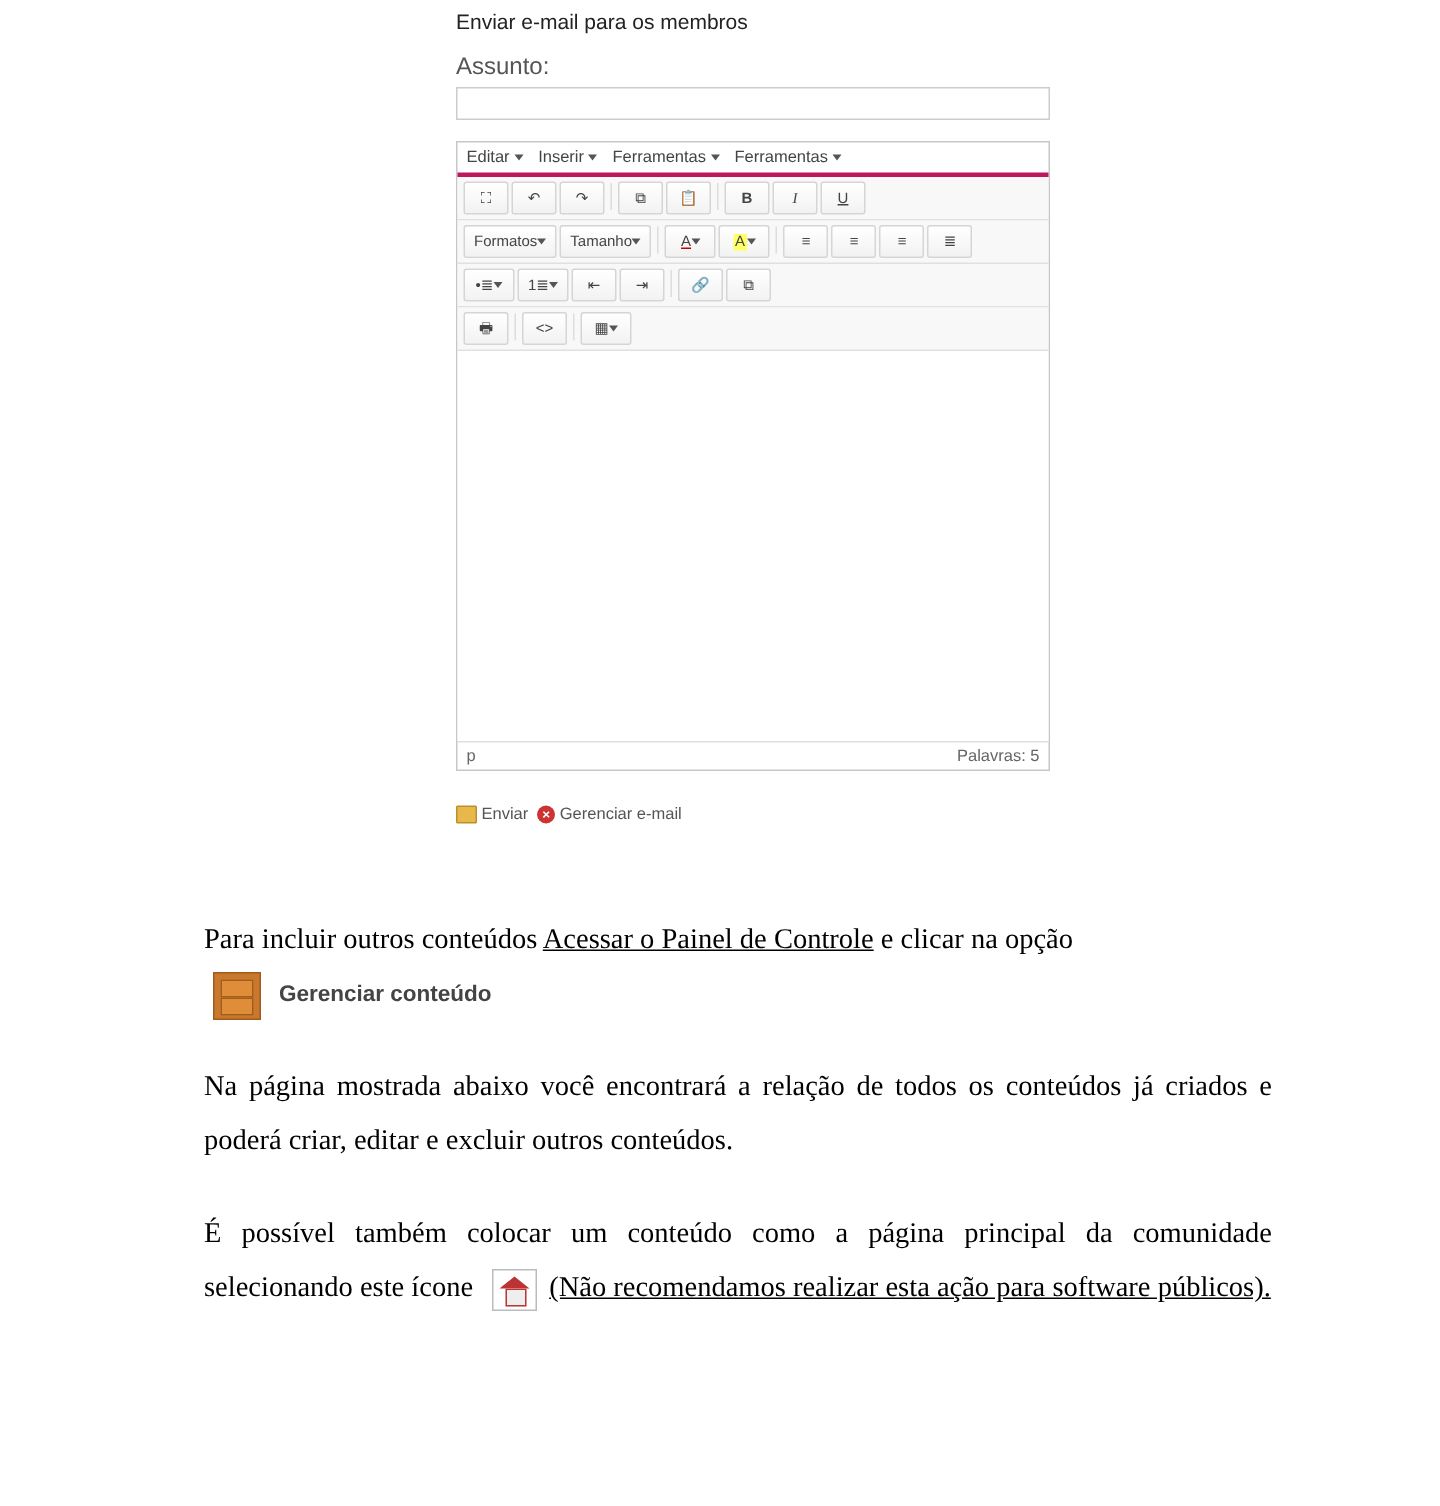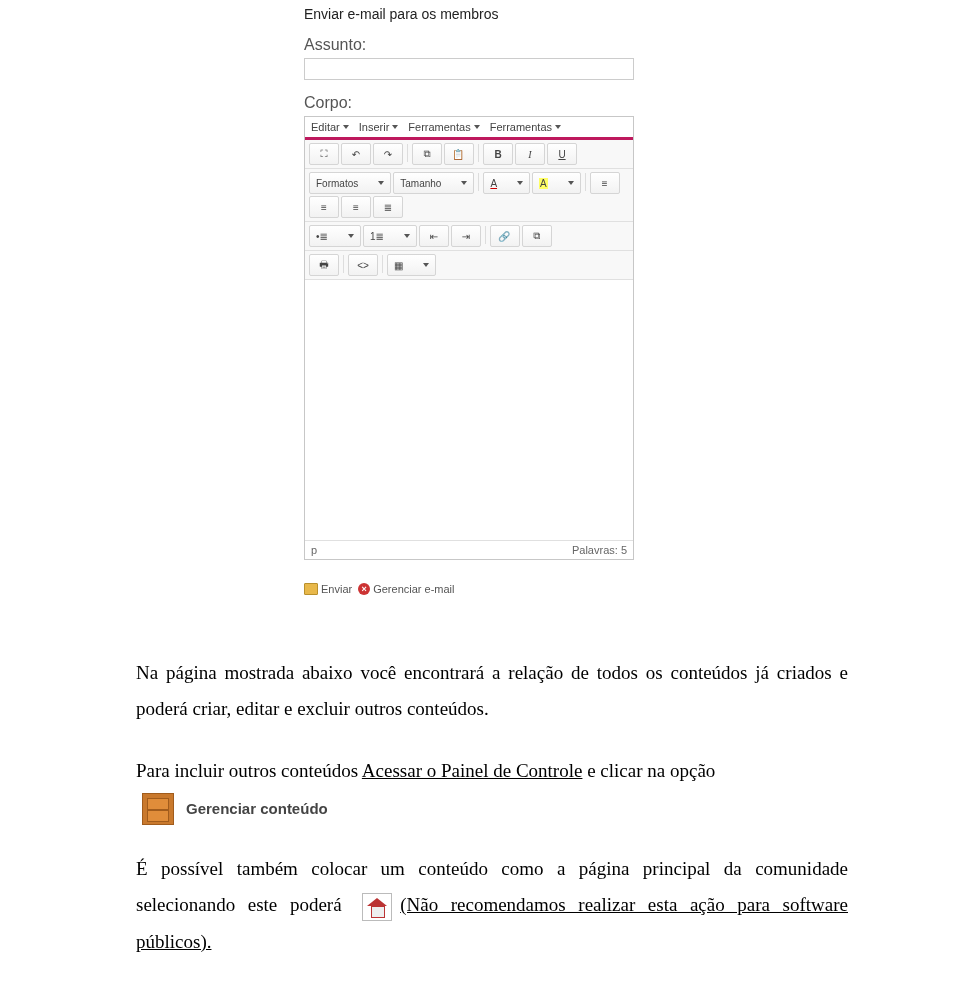--- a/index.html
+++ b/index.html
@@ -5,21 +5,21 @@
   body {
     margin: 0;
     padding: 0;
     font-family: "Times New Roman", serif;
     background: #fff;
     color: #000;
     width: 960px;
   }
   .screenshot-area {
     margin: 6px 0 0 304px;
-    width: 330px;
+    width: 396px;
     font-family: Helvetica, Arial, sans-serif;
     font-size: 12px;
     color: #333;
   }
   .ss-title {
     font-size: 14px;
     color: #222;
     margin-bottom: 14px;
   }
   .ss-label {
@@ -72,22 +72,21 @@
     align-items: center;
     justify-content: center;
     font-size: 10px;
     color: #444;
     cursor: pointer;
     padding: 0 4px;
   }
   .tbtn-sel {
     padding: 0 6px;
     display: inline-flex;
-    gap: 20px;
-    justify-content: space-between;
+    gap: 0;
   }
   .sep {
     width: 1px;
     height: 18px;
     background: #ddd;
     margin: 1px 2px;
   }
   .editor-body {
     height: 260px;
     background: #fff;
@@ -201,21 +200,20 @@
 </style>
 </head>
 <body>
 
 <div class="screenshot-area">
   <div class="ss-title">Enviar e-mail para os membros</div>
 
   <div class="ss-label">Assunto:</div>
   <div class="ss-input"></div>
 
-  <div class="ss-label">Corpo:</div>
 
   <div class="editor">
     <div class="editor-menubar">
       <span class="menuitem">
           <span>Editar</span>
           <span class="caret-down"></span>
         </span>
       <span class="menuitem">
           <span>Inserir</span>
           <span class="caret-down"></span>
@@ -301,23 +299,23 @@
     </span>
     <span class="ss-action">
       <span class="ico-cancel">×</span>
       <span>Gerenciar e-mail</span>
     </span>
   </div>
 </div>
 
 <div class="doc">
 
-  <p class="para">Na página mostrada abaixo você encontrará a relação de todos os conteúdos já criados e poderá criar, editar e excluir outros conteúdos.</p>
-
   <p class="para">
     <span>Para incluir outros conteúdos </span><span class="link-like">Acessar o Painel de Controle</span><span> e clicar na opção</span><br>
     <span class="inline-icon-box cabinet"></span><span class="mgr-label">Gerenciar conteúdo</span>
   </p>
 
+  <p class="para">Na página mostrada abaixo você encontrará a relação de todos os conteúdos já criados e poderá criar, editar e excluir outros conteúdos.</p>
+
   <p class="para">
-    <span>É possível também colocar um conteúdo como a página principal da comunidade selecionando este poderá </span><span class="inline-home"></span><span class="link-like parenthetical">(Não recomendamos realizar esta ação para software públicos).</span>
+    <span>É possível também colocar um conteúdo como a página principal da comunidade selecionando este ícone </span><span class="inline-home"></span><span class="link-like parenthetical">(Não recomendamos realizar esta ação para software públicos).</span>
   </p>
 </div>
 
 </body></html>

